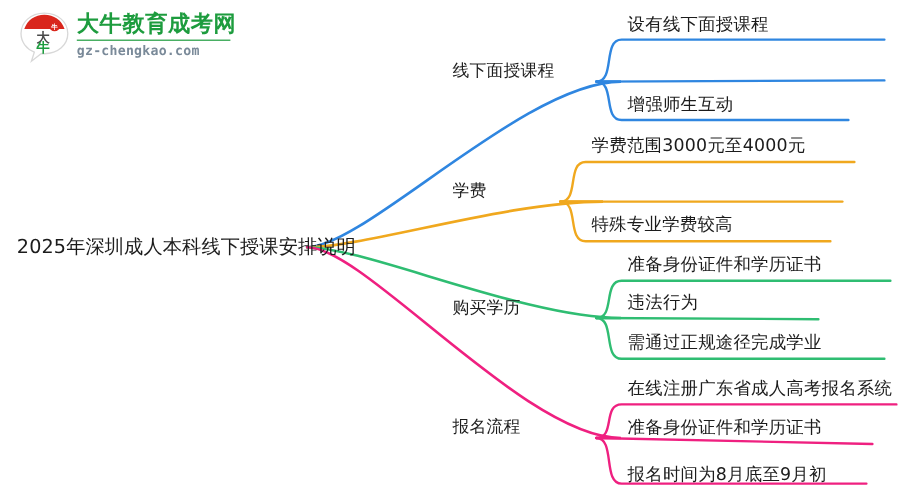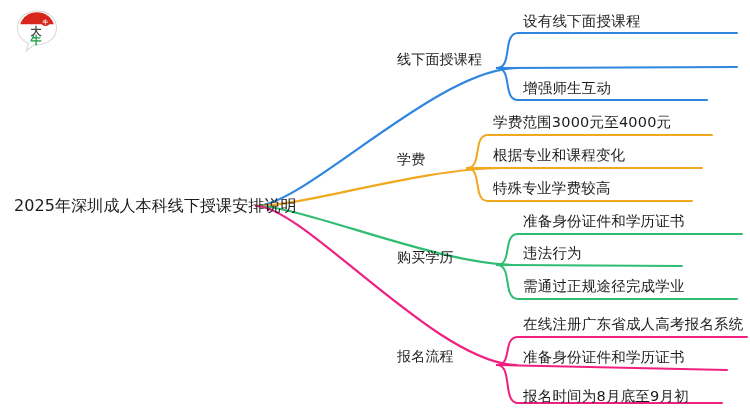--- a/index.html
+++ b/index.html
@@ -81,21 +81,20 @@
   }
   .root-node {
     font-size: 16px;
     left: 14px;
     top: 198px;
     letter-spacing: 0.1px;
   }
   .branch-node {
     font-size: 14px;
     letter-spacing: 0.2px;
-    margin-left: 20px;
   }
   .leaf-node {
     font-size: 14.5px;
     letter-spacing: 0.2px;
   }
 </style>
 </head>
 <body>
 
 <div id="canvas">
@@ -147,34 +146,38 @@
     <svg class="logo-mark" viewBox="0 0 46 46" xmlns="http://www.w3.org/2000/svg">
       <path d="M23 3 C11.5 3 3.5 10.5 3.5 20 C3.5 27 8 32.8 14.6 35.4
                L12.2 43 L20.5 36.6 C21.3 36.7 22.1 36.8 23 36.8
                C34.5 36.8 42.5 29.3 42.5 20 C42.5 10.5 34.5 3 23 3 Z" fill="#ffffff" stroke="#d8d8d8" stroke-width="1.1"></path>
       <path d="M6.2 16.2 C8.6 8.6 15.2 4.2 23 4.2 C30.8 4.2 37.4 8.6 39.8 16.2 Z" fill="#d9261c"></path>
       <circle cx="31.5" cy="13.5" r="4.6" fill="#d9261c"></circle>
       <text x="31.5" y="16.1" text-anchor="middle" font-family="DejaVu Sans, sans-serif" font-size="5.4" font-weight="bold" fill="#ffffff">牛</text>
       <text x="22" y="27" text-anchor="middle" font-family="DejaVu Sans, sans-serif" font-size="11" font-weight="bold" fill="#4a4a4a">大</text>
       <text x="22" y="35.5" text-anchor="middle" font-family="DejaVu Sans, sans-serif" font-size="11" font-weight="bold" fill="#1d9c3e">牛</text>
     </svg>
+    <div class="logo-text-block">
+      <div class="logo-cn">大牛教育成考网</div>
+      <div class="logo-divider"></div>
+      <div class="logo-en">gz-chengkao.com</div>
+    </div>
   </div>
 
   <div class="node root-node">2025年深圳成人本科线下授课安排说明</div>
 
   <div class="node branch-node" style="left:377px; top:52px;">线下面授课程</div>
   <div class="node branch-node" style="left:377px; top:152px;">学费</div>
   <div class="node branch-node" style="left:377px; top:250px;">购买学历</div>
   <div class="node branch-node" style="left:377px; top:349px;">报名流程</div>
 
   <div class="node leaf-node" style="left:523px; top:14px;">设有线下面授课程</div>
   <div class="node leaf-node" style="left:523px; top:81px;">增强师生互动</div>
 
   <div class="node leaf-node" style="left:493px; top:115px;">学费范围3000元至4000元</div>
-  <div class="node leaf-node" style="left:493px; top:148px;">根据专业和课程变化</div>
   <div class="node leaf-node" style="left:493px; top:181px;">特殊专业学费较高</div>
 
   <div class="node leaf-node" style="left:523px; top:214px;">准备身份证件和学历证书</div>
   <div class="node leaf-node" style="left:523px; top:246px;">违法行为</div>
   <div class="node leaf-node" style="left:523px; top:317px;">在线注册广东省成人高考报名系统</div>
 
   <div class="node leaf-node" style="left:523px; top:279px;">需通过正规途径完成学业</div>
   <div class="node leaf-node" style="left:523px; top:350px;">准备身份证件和学历证书</div>
   <div class="node leaf-node" style="left:523px; top:389px;">报名时间为8月底至9月初</div>
 

